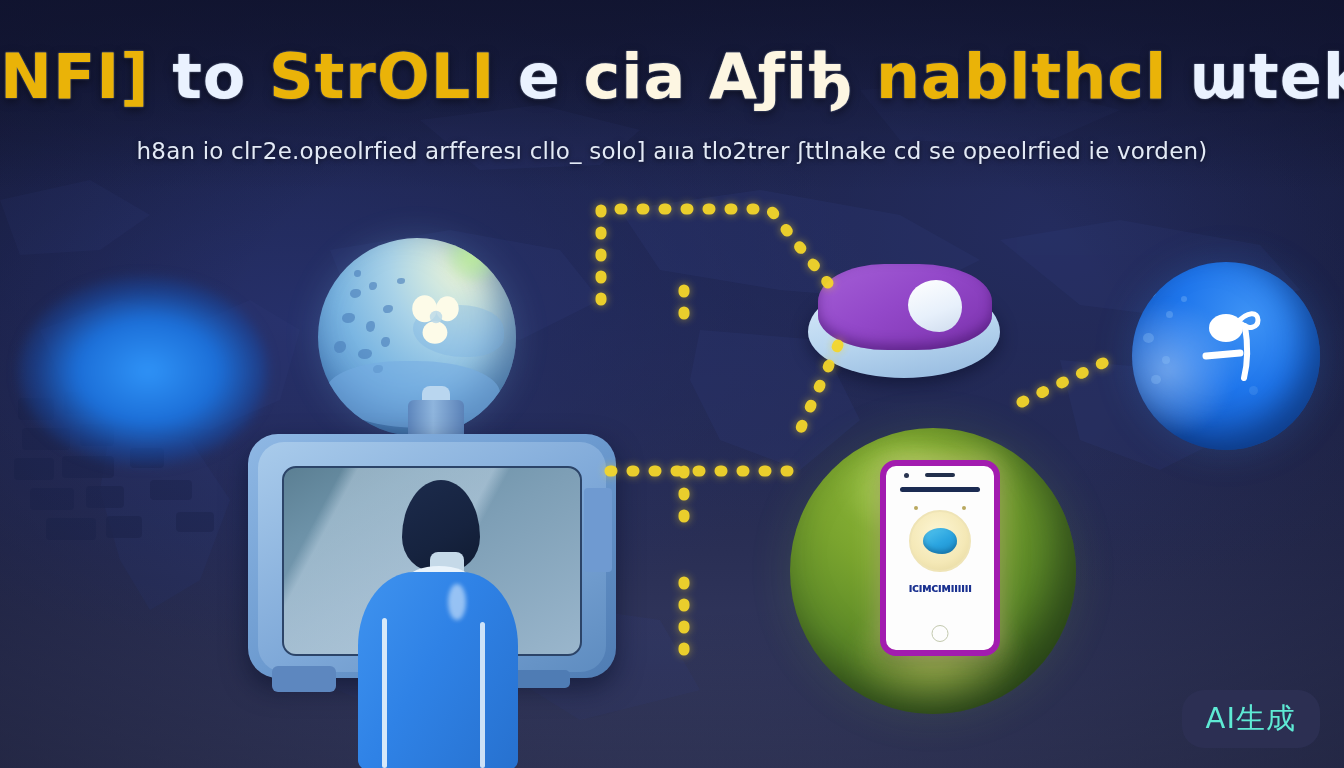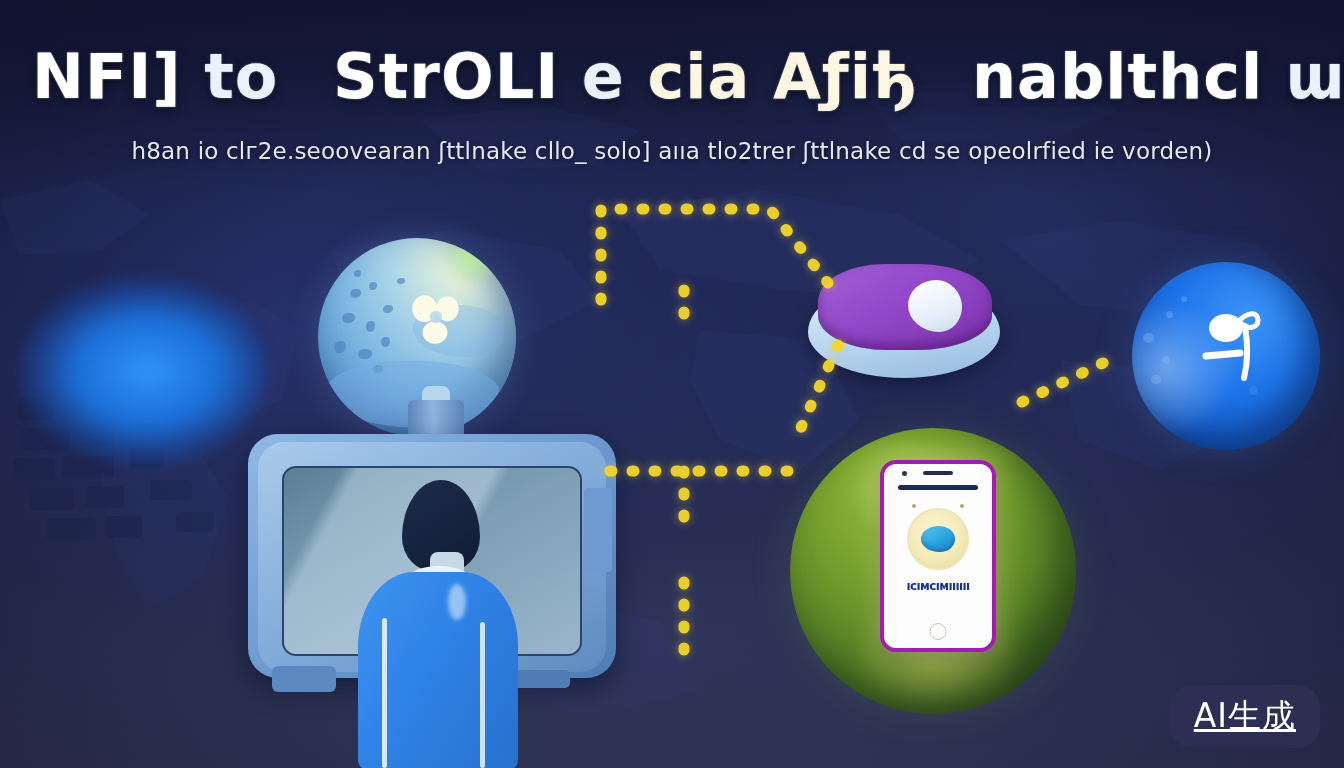--- a/index.html
+++ b/index.html
@@ -47,21 +47,21 @@
     left: 0; right: 0; top: 40px;
     text-align: center;
     font-size: 62px;
     font-weight: 700;
     letter-spacing: 1px;
     color: #dbe6f7;
     text-shadow: 0 0 2px rgba(200,220,255,.55), 0 3px 10px rgba(0,0,0,.5);
     white-space: nowrap;
     font-family: "DejaVu Sans", sans-serif;
   }
-  .title .tint-a { color: #ffffff; padding-left: 32px; }
+  .title .tint-a { color: #eab308; }
   .title .tint-b { color: #fdf6e2; }
   .title .tint-c { color: #eaf2ff; }
   .subtitle {
     position: absolute;
     left: 0; right: 0; top: 138px;
     text-align: center;
     font-size: 23px;
     font-weight: 400;
     color: #e3eaf6;
     letter-spacing: .2px;
@@ -202,21 +202,21 @@
     border-radius: 50%;
     background: radial-gradient(ellipse, rgba(250,230,130,.40) 0%, rgba(250,230,130,0) 70%);
     filter: blur(10px);
   }
   .phone {
     position: absolute;
     left: 880px; top: 460px;
     width: 108px; height: 184px;
     border-radius: 16px;
     background: #fdfdfd;
-    border: 4px solid #a21caf;
+    border: 6px solid #a21caf;
     box-shadow: 0 0 26px rgba(250,240,160,.55), 0 6px 18px rgba(10,20,10,.4);
     overflow: hidden;
   }
   .phone-notch {
     position: absolute; left: 50%; top: 7px; transform: translateX(-50%);
     width: 30px; height: 4px; border-radius: 3px; background: #23304c;
   }
   .phone-cam {
     position: absolute; left: 18px; top: 7px;
     width: 5px; height: 5px; border-radius: 50%; background: #2a3550;
@@ -338,25 +338,24 @@
 
   
   .dots { position: absolute; inset: 0; pointer-events: none; }
 
   
   .ai-badge {
     position: absolute; right: 24px; bottom: 20px;
     padding: 9px 24px;
     border-radius: 22px;
     background: rgba(44,48,84,.92);
-    color: #ffffff;
-    font-size: 33px;
+    color: #5eead4;
+    font-size: 29px;
     letter-spacing: 1px;
     font-family: "DejaVu Sans", sans-serif;
-    text-decoration: underline;
   }
 </style>
 </head>
 <body>
 
 <div id="stage">
 
   <div class="bg-base"></div>
 
   <svg class="bg-map" viewBox="0 0 1344 768" preserveAspectRatio="none">
@@ -392,21 +391,21 @@
       <rect x="176" y="512" width="38" height="20" rx="4"></rect>
     </g>
   </svg>
 
   <div class="bg-vignette"></div>
   <div class="header-shade"></div>
 
   <div class="title">
     <span class="tint-a">NFI] </span><span class="tint-c">to </span><span class="tint-a">StrOLI</span><span class="tint-c"> e </span><span class="tint-b">cia </span><span class="tint-b">Aƒiђ </span><span class="tint-a">nablthcl </span><span class="tint-c">աtekiЇ</span>
   </div>
-  <div class="subtitle">h8an io clг2e.seoovearan  ʃttlnake cllo_ solo] aııa tlo2trer ʃttlnake cd se opeolrfied ie vorden)</div>
+  <div class="subtitle">h8an io clг2e.opeolrfied  arfferesı cllo_ solo] aııa tlo2trer ʃttlnake cd se opeolrfied ie vorden)</div>
 
   <div class="glow-orb"></div>
 
   <div class="sphere-globe">
     <div class="landmass" style="left:4%;  top:62%; width:88%; height:34%;"></div>
     <div class="landmass" style="left:48%; top:34%; width:46%; height:26%; opacity:.55;"></div>
     <div class="speck" style="left:16%; top:26%; width:11px; height:9px;"></div>
     <div class="speck" style="left:26%; top:22%; width:8px;  height:8px;"></div>
     <div class="speck" style="left:12%; top:38%; width:13px; height:10px;"></div>
     <div class="speck" style="left:24%; top:42%; width:9px;  height:11px;"></div>

